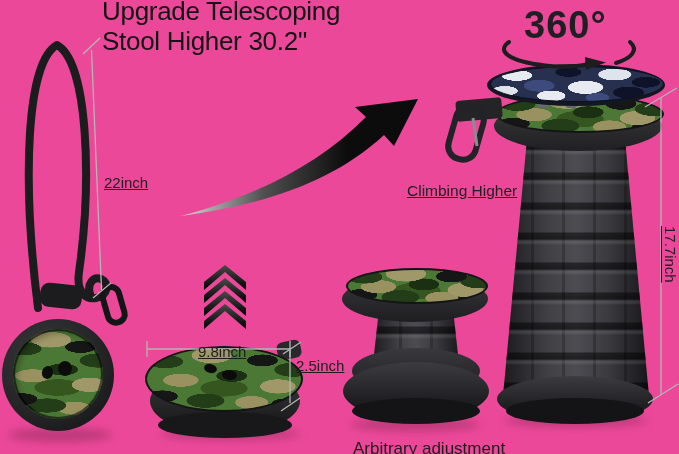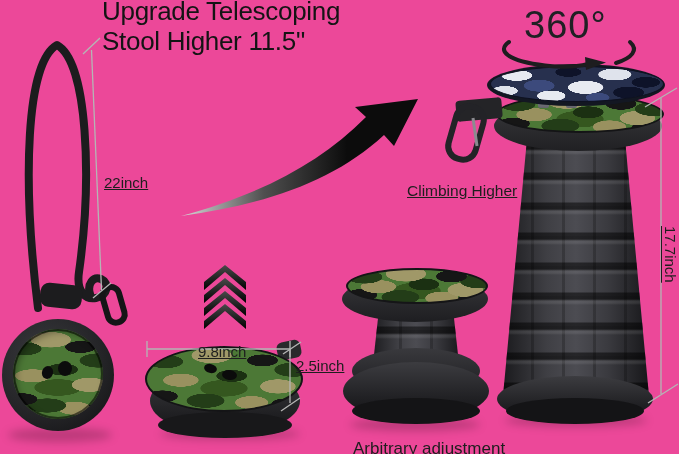--- a/index.html
+++ b/index.html
@@ -12,21 +12,21 @@
   svg.layer{position:absolute;left:0;top:0;pointer-events:none;}
 
   
   .lbl{position:absolute;color:#1e1e1e;font-size:15px;line-height:1.2;white-space:nowrap;text-decoration:underline;}
   .title{
     position:absolute;left:102px;top:-4px;color:#141414;
     font-size:26px;line-height:30px;letter-spacing:-0.3px;
   }
   .rot{
     position:absolute;left:524px;top:6px;color:#202024;
-    font-size:38px;line-height:1;letter-spacing:1px;
+    font-size:38px;line-height:1;letter-spacing:1px;font-weight:bold;
   }
   .vert{
     writing-mode:vertical-rl;
     left:661px;top:226px;
   }
 
   
   .camo-green{
     background-color:#4c7836;
     background-image:
@@ -192,21 +192,21 @@
 
     <g stroke="#b5b5b5" stroke-width="1.3">
       <line x1="661" y1="98" x2="661" y2="394"></line>
       <line x1="645" y1="107" x2="677" y2="88"></line>
       <line x1="648" y1="403" x2="678" y2="384"></line>
     </g>
   </svg>
 
   <div class="title">
     <div>Upgrade Telescoping</div>
-    <div>Stool Higher 11.5''</div>
+    <div>Stool Higher 30.2''</div>
   </div>
 
   <div class="rot"><span>360</span><span>°</span></div>
 
   <div class="lbl" style="left:104px;top:174px;">22inch</div>
 
   <div class="lbl" style="left:407px;top:182px;font-size:15.5px;">Climbing Higher</div>
 
   <div class="lbl vert">17.7inch</div>
 

